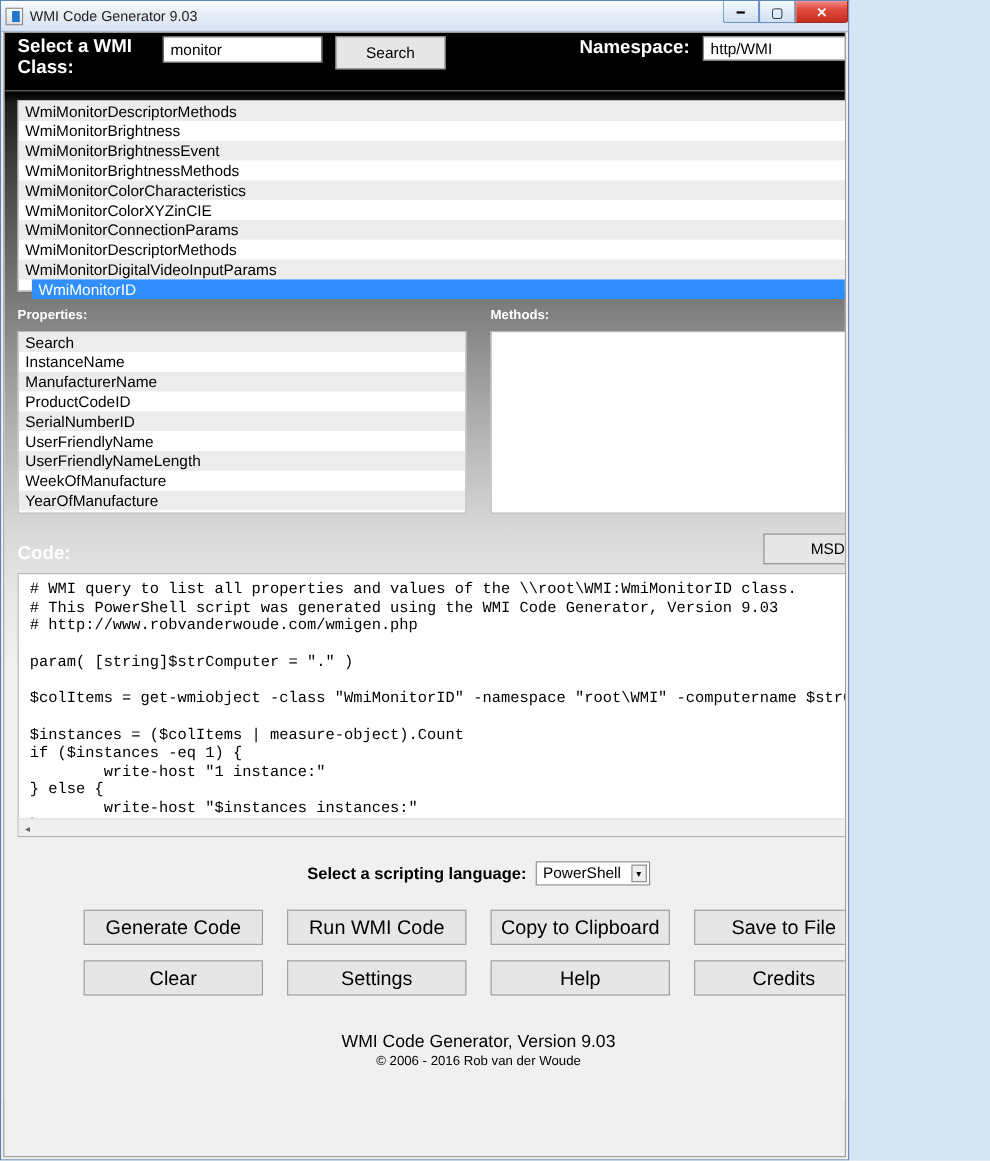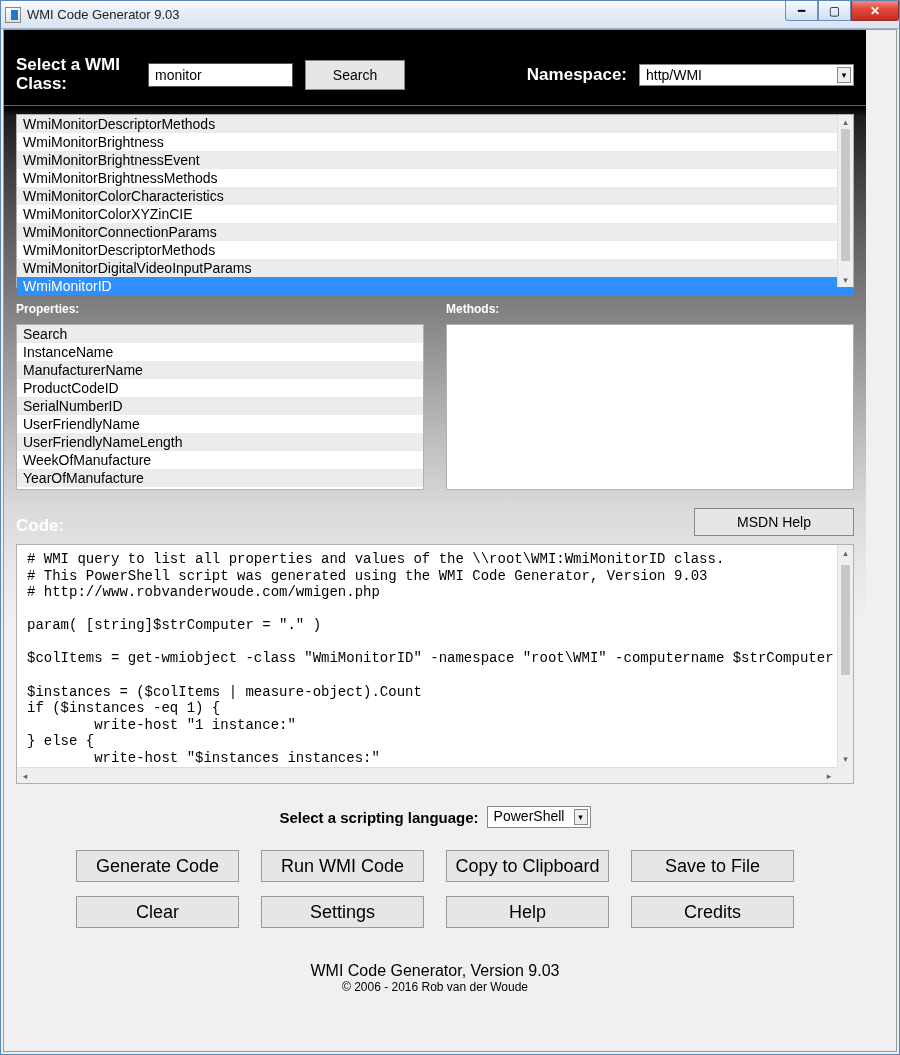--- a/index.html
+++ b/index.html
@@ -1,41 +1,41 @@
 <!DOCTYPE html>
 <html><head>
 <meta charset="utf-8">
 <style>
   * { box-sizing: border-box; }
   body { margin:0; background:#d6e5f3; font-family:Arial, Helvetica, sans-serif; font-size:13px; }
 
   
-  .window { width:900px; height:1055px; background:#efefef; border:1px solid #5a86b3; position:relative; }
+  .window { width:772px; height:1055px; background:#efefef; border:1px solid #5a86b3; position:relative; }
   .titlebar { height:28px; background:linear-gradient(#fdfdfe,#e6edf7 40%,#d9e4f3); border-bottom:1px solid #a0b3cc;
               display:flex; align-items:center; padding:0 4px; position:relative; }
   .titlebar .app-icon { width:16px; height:16px; border:1px solid #888; background:linear-gradient(180deg,#fff,#ddd);
                         margin-right:6px; display:flex; align-items:center; justify-content:center; }
   .titlebar .app-icon::before { content:""; width:4px; height:10px; background:#27c; display:block; box-shadow:3px 0 0 #27c; }
   .titlebar .title { font-size:13px; color:#222; }
   .titlebar .win-btns { position:absolute; right:0; top:0; display:flex; height:20px; }
   .win-btn { width:33px; height:20px; border:1px solid #6a8fc0; border-top:none; display:flex; align-items:center;
              justify-content:center; background:linear-gradient(#f4f9ff,#cfe0f2); font-size:12px; }
   .win-btn.min { border-radius:0 0 0 3px; }
   .win-btn.close { background:linear-gradient(#f08a87,#e04b3e 40%,#c62c1e); color:#fff; font-weight:bold;
                    border-radius:0 0 3px 0; border-color:#9c2c20; width:48px; }
   .win-btn .glyph { font-family:sans-serif; }
 
   .client { position:absolute; top:28px; left:2px; right:2px; bottom:2px; border:1px solid #999;
             overflow-y:scroll; overflow-x:hidden; background:#f0f0f0; }
 
   .inner { width:862px; }
 
   
-  .topbar { background:#000; color:#fff; padding:26px 12px 12px; border-bottom:1px solid #666;
-            display:flex; align-items:center; gap:12px; }
+  .topbar { background:#000; color:#fff; padding:3px 12px 12px; border-bottom:1px solid #666;
+            display:flex; align-items:flex-start; gap:12px; }
   .topbar .lbl { font-weight:bold; font-size:17px; line-height:1.1; }
   .topbar input.search { width:145px; height:24px; border:1px solid #555; padding:2px 6px; font-size:14px; }
   .topbar button.search-btn { width:100px; height:30px; background:#e6e6e6; border:1px solid #888;
                               font-size:14px; }
   .topbar .ns-lbl { font-weight:bold; font-size:17px; margin-left:auto; }
   .topbar .ns-select { position:relative; width:215px; height:22px; background:#fff; border:1px solid #888;
                        color:#000; padding:1px 18px 1px 6px; font-size:14px; line-height:18px; }
   .topbar .ns-select .chev { position:absolute; right:2px; top:2px; width:14px; height:16px;
                              border:1px solid #888; background:#eee; display:flex; align-items:center;
                              justify-content:center; font-size:9px; }
@@ -48,21 +48,21 @@
   
   .listbox { border:1px solid #b0b0b0; background:#fff; position:relative; }
   .listbox .track { position:absolute; top:0; right:0; bottom:0; width:16px; background:#efefef;
                     border-left:1px solid #ddd; }
   .listbox .track .thumb { position:absolute; left:3px; right:3px; background:#c8c8c8; border-radius:1px; }
   .listbox .track .arrow { position:absolute; left:0; right:0; height:14px; color:#666; display:flex;
                            align-items:center; justify-content:center; font-size:9px; }
   .listbox .items { overflow:hidden; }
   .list-row { font-size:14px; padding:1px 6px; background:#fff; }
   .list-row.alt { background:#ececec; }
-  .list-row.selected { background:#308ffd; color:#fff; }
+  .list-row.selected { background:#308ffd; color:#fff;margin-left:12px; }
 
   .section-lbl { color:#fff; font-weight:bold; font-size:12px; margin:14px 0 8px; }
   .two-col { display:flex; gap:22px; }
   .two-col > div { flex:1; }
 
   .code-header-row { display:flex; align-items:flex-end; margin-top:18px; margin-bottom:8px; }
   .code-header-row .lbl { color:#fff; font-weight:bold; font-size:17px; flex:1; }
   .msdn-btn { width:160px; height:28px; background:#e6e6e6; border:1px solid #888; font-size:14px;margin-left:19px; }
 
   .code-box-wrap { border:1px solid #b0b0b0; background:#fff; position:relative; height:240px; }

